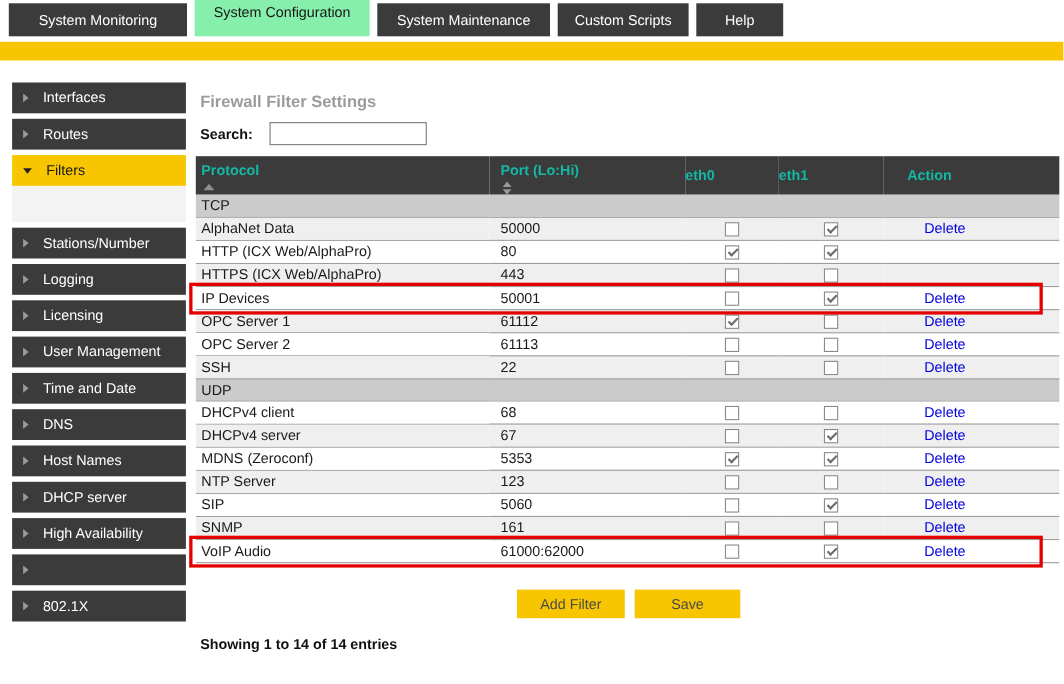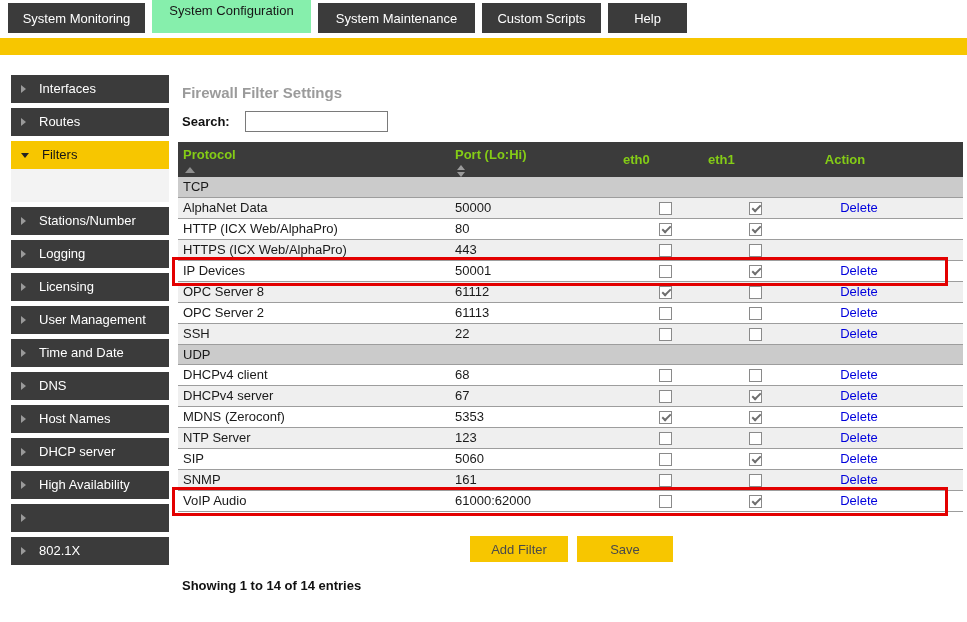--- a/index.html
+++ b/index.html
@@ -27,21 +27,21 @@
 
   
   .page-title { position:absolute; left:182px; top:84px; font-size:15px; font-weight:bold; color:#9B9B9B; }
   .search-label { position:absolute; left:182px; top:114px; font-size:13px; font-weight:bold; color:#111; }
   .search-input { position:absolute; left:245px; top:111px; width:143px; height:21px; border:1px solid #7a7a7a;
                   font-size:13px; padding:0 4px; font-family:"Liberation Sans", sans-serif; }
 
   
   table.filters { position:absolute; left:178px; top:142px; width:785px; border-collapse:collapse;
                   table-layout:fixed; font-size:13px; color:#1a1a1a; }
-  table.filters thead th { background:#3B3B3B; color:#84cc16; font-weight:bold; height:35px; text-align:left;margin-top:30px; }
+  table.filters thead th { background:#3B3B3B; color:#14b8a6; font-weight:bold; height:35px; text-align:left;margin-top:30px; }
   th.col-protocol { padding-left:5px; vertical-align:top; }
   th.col-port { padding-left:10px; vertical-align:top; }
   th.col-eth0, th.col-eth1 { text-align:right; vertical-align:middle; }
   th.col-action { text-align:center !important; vertical-align:middle; padding-right:76px; }
   .th-label { margin-top:5px; }
   .sort-up { width:0; height:0; border-left:5px solid transparent; border-right:5px solid transparent;
              border-bottom:6px solid #8f8f8f; margin-top:5px; margin-left:2px; }
   .sort-both { display:flex; flex-direction:column; gap:2px; margin-top:3px; margin-left:2px; }
   .sort-both i { display:block; width:0; height:0; border-left:4px solid transparent; border-right:4px solid transparent; }
   .sort-both .u { border-bottom:5px solid #9a9a9a; }
@@ -72,21 +72,21 @@
   .btn-add { left:470px; width:98px; }
   .btn-save { left:577px; width:96px; }
   .entries-status { position:absolute; left:182px; top:578px; font-size:13px; font-weight:bold; color:#111; }
 </style>
 </head>
 <body>
 
 <div class="screen">
 
   <div class="tab-bar">
-      <div class="tab" style="width: 137px;">System Monitoring</div>
+      <div class="tab" style="width: 162px;">System Monitoring</div>
       <div class="tab active" style="width: 159px;">System Configuration</div>
       <div class="tab" style="width: 157px;">System Maintenance</div>
       <div class="tab" style="width: 119px;">Custom Scripts</div>
       <div class="tab" style="width: 79px;">Help</div>
     </div>
   <div class="yellow-bar"></div>
 
   <div class="sidebar">
       <div class="side-item">
         <span class="arrow-right"></span>
@@ -202,21 +202,21 @@
           <td class="cell-action"></td>
         </tr>
         <tr class="data-row even">
           <td class="cell-protocol">IP Devices<div class="row-highlight"></div></td>
           <td class="cell-port">50001</td>
           <td class="cell-eth"><span class="cb"></span></td>
           <td class="cell-eth"><span class="cb checked"></span></td>
           <td class="cell-action"><a class="del">Delete</a></td>
         </tr>
         <tr class="data-row odd">
-          <td class="cell-protocol">OPC Server 8</td>
+          <td class="cell-protocol">OPC Server 1</td>
           <td class="cell-port">61112</td>
           <td class="cell-eth"><span class="cb checked"></span></td>
           <td class="cell-eth"><span class="cb"></span></td>
           <td class="cell-action"><a class="del">Delete</a></td>
         </tr>
         <tr class="data-row even">
           <td class="cell-protocol">OPC Server 2</td>
           <td class="cell-port">61113</td>
           <td class="cell-eth"><span class="cb"></span></td>
           <td class="cell-eth"><span class="cb"></span></td>

